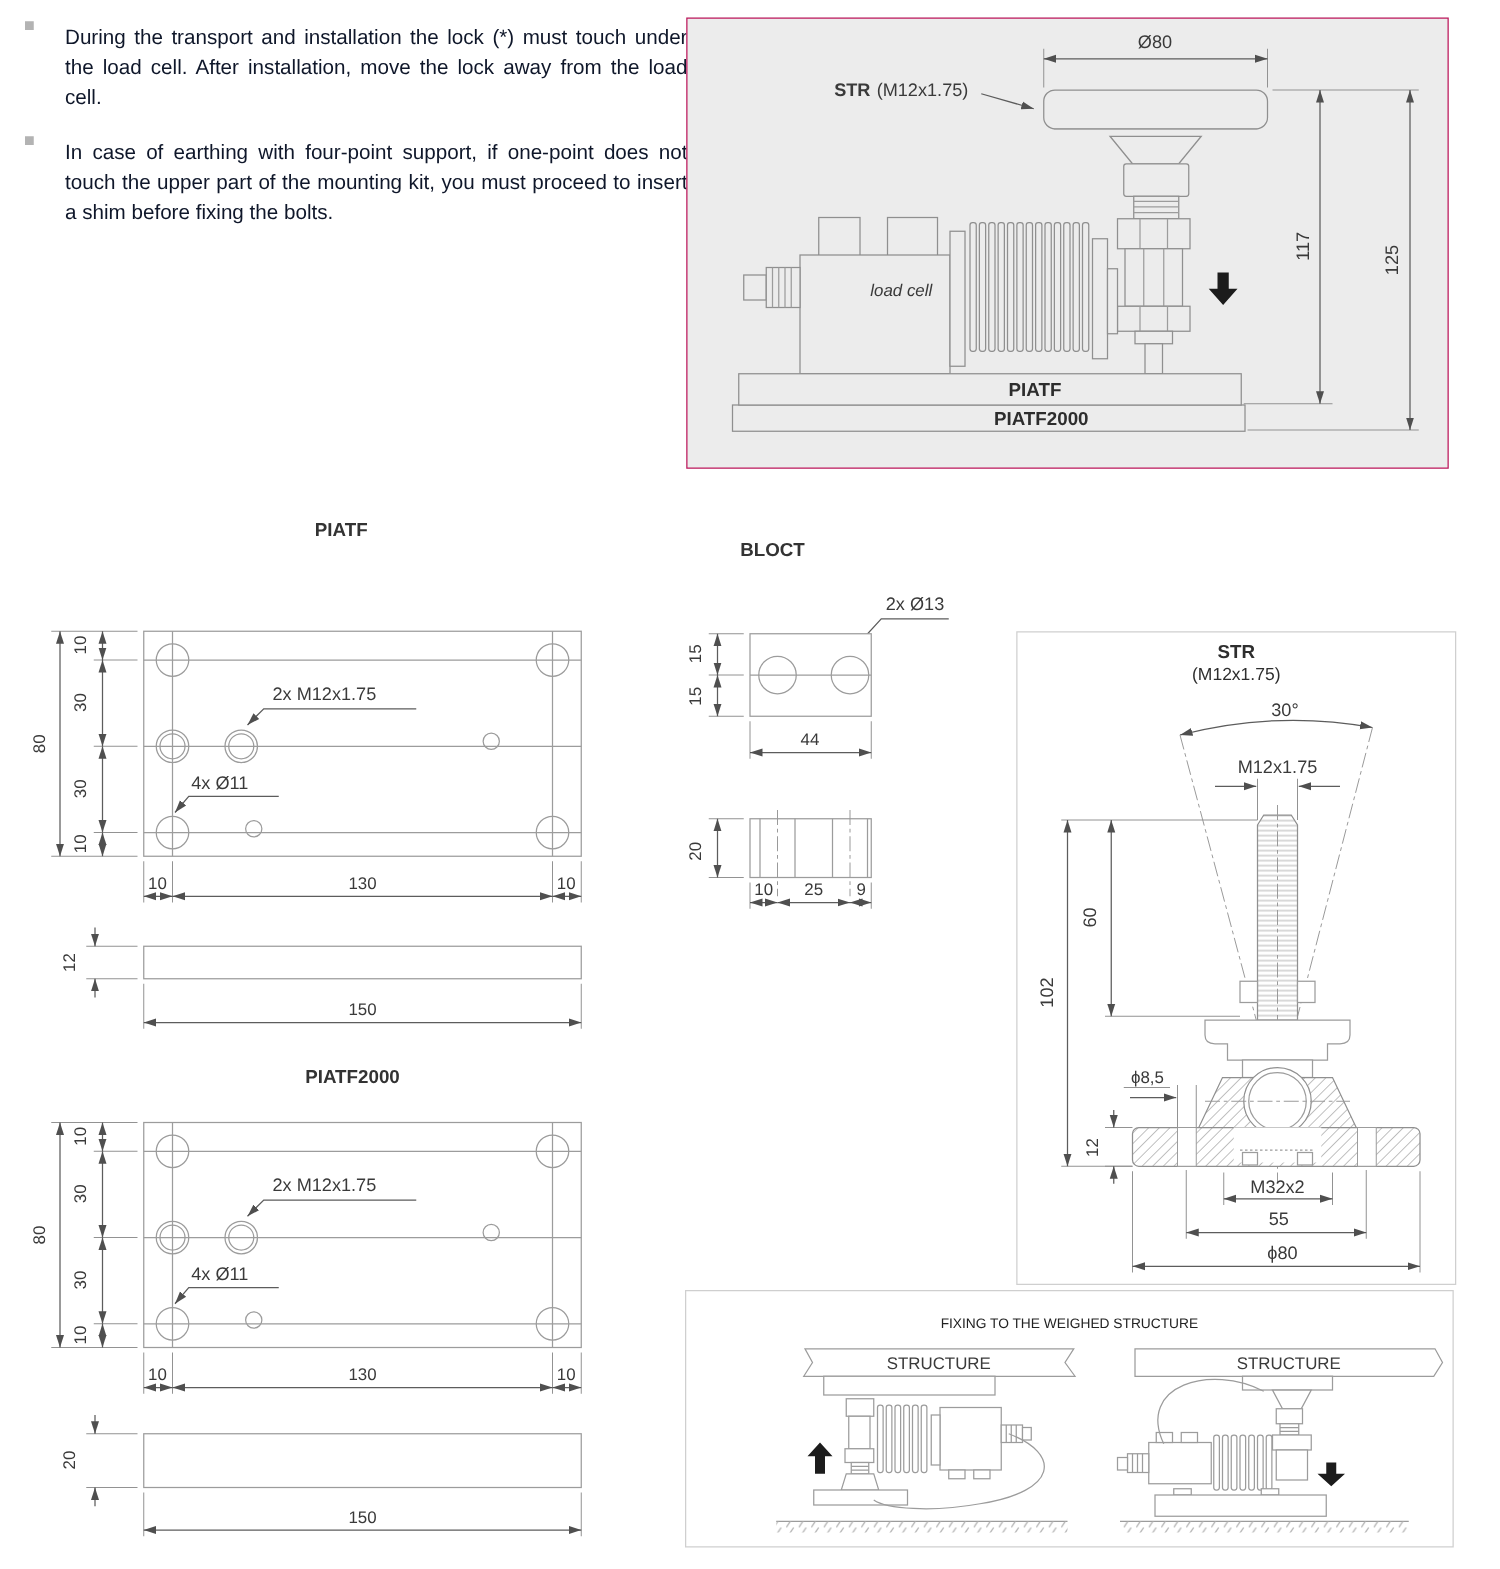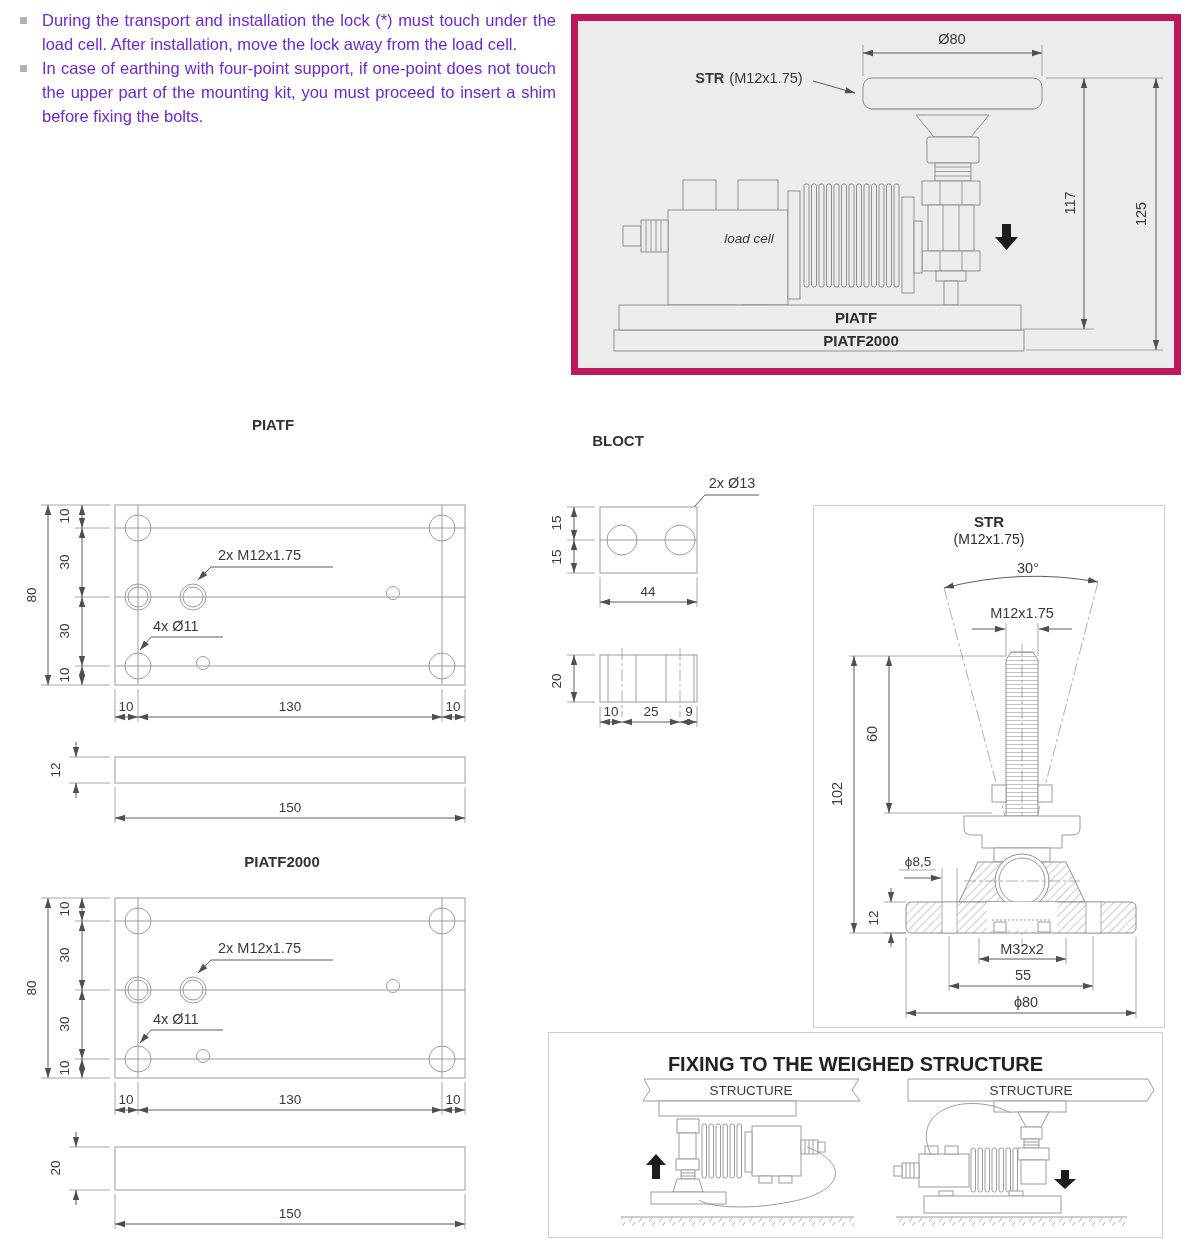--- a/index.html
+++ b/index.html
@@ -2,31 +2,31 @@
 <html><head>
 <meta charset="utf-8">
 <style>
   html,body{margin:0;padding:0;background:#fff;}
   body{width:1200px;height:1255px;position:relative;font-family:"Liberation Sans",sans-serif;overflow:hidden;}
   .abs{position:absolute;}
   
   .notes{left:20px;top:8px;width:540px;}
   .note{display:flex;}
   .note .sq{width:7px;height:7px;background:#b3b3b3;margin:9px 15px 0 0;flex:none;}
-  .note p{margin:0;width:514px;text-align:justify;font-size:16.5px;line-height:24px;color:#6d28d9;}
+  .note p{margin:10px;width:514px;text-align:justify;font-size:16.5px;line-height:24px;color:#0f172a;}
   
   .panel{position:absolute;box-sizing:border-box;}
-  .overview-panel{left:571px;top:14px;width:610px;height:361px;background:#ececec;border:7px solid #be185d;}
+  .overview-panel{left:549px;top:14px;width:610px;height:361px;background:#ececec;border:1px solid #be185d;}
   .str-panel{left:813px;top:505px;width:352px;height:523px;background:#fff;border:1px solid #cfcfcf;}
   .fixing-panel{left:548px;top:1032px;width:615px;height:206px;background:#fff;border:1px solid #cfcfcf;}
   .sec-title{position:absolute;width:200px;text-align:center;font-weight:bold;font-size:15px;color:#333;}
   .panel-title{position:absolute;left:0;width:100%;text-align:center;color:#2e2e2e;}
   .str-title{top:7px;font-weight:bold;font-size:15px;}
   .str-subtitle{top:25px;font-size:14px;}
-  .fix-title{top:20px;font-weight:bold;font-size:20px;color:#222;}
+  .fix-title{top:20px;font-weight:normal;font-size:11px;color:#222;}
   
   svg{position:absolute;left:0;top:0;}
   svg text{fill:#3a3a3a;font-size:13.5px;font-family:"Liberation Sans",sans-serif;}
   svg .lt{font-size:14.5px;}
   svg .bt{font-weight:bold;font-size:15px;fill:#2d2d2d;}
   svg .g{stroke:#9c9c9c;fill:none;stroke-width:1;}
   svg .gf{stroke:#8f8f8f;fill:#ececec;stroke-width:1;}
   svg .wf{stroke:#9c9c9c;fill:#fff;stroke-width:1;}
   svg .d{stroke:#5c5c5c;fill:none;stroke-width:1;}
   svg .e{stroke:#929292;fill:none;stroke-width:0.8;}

